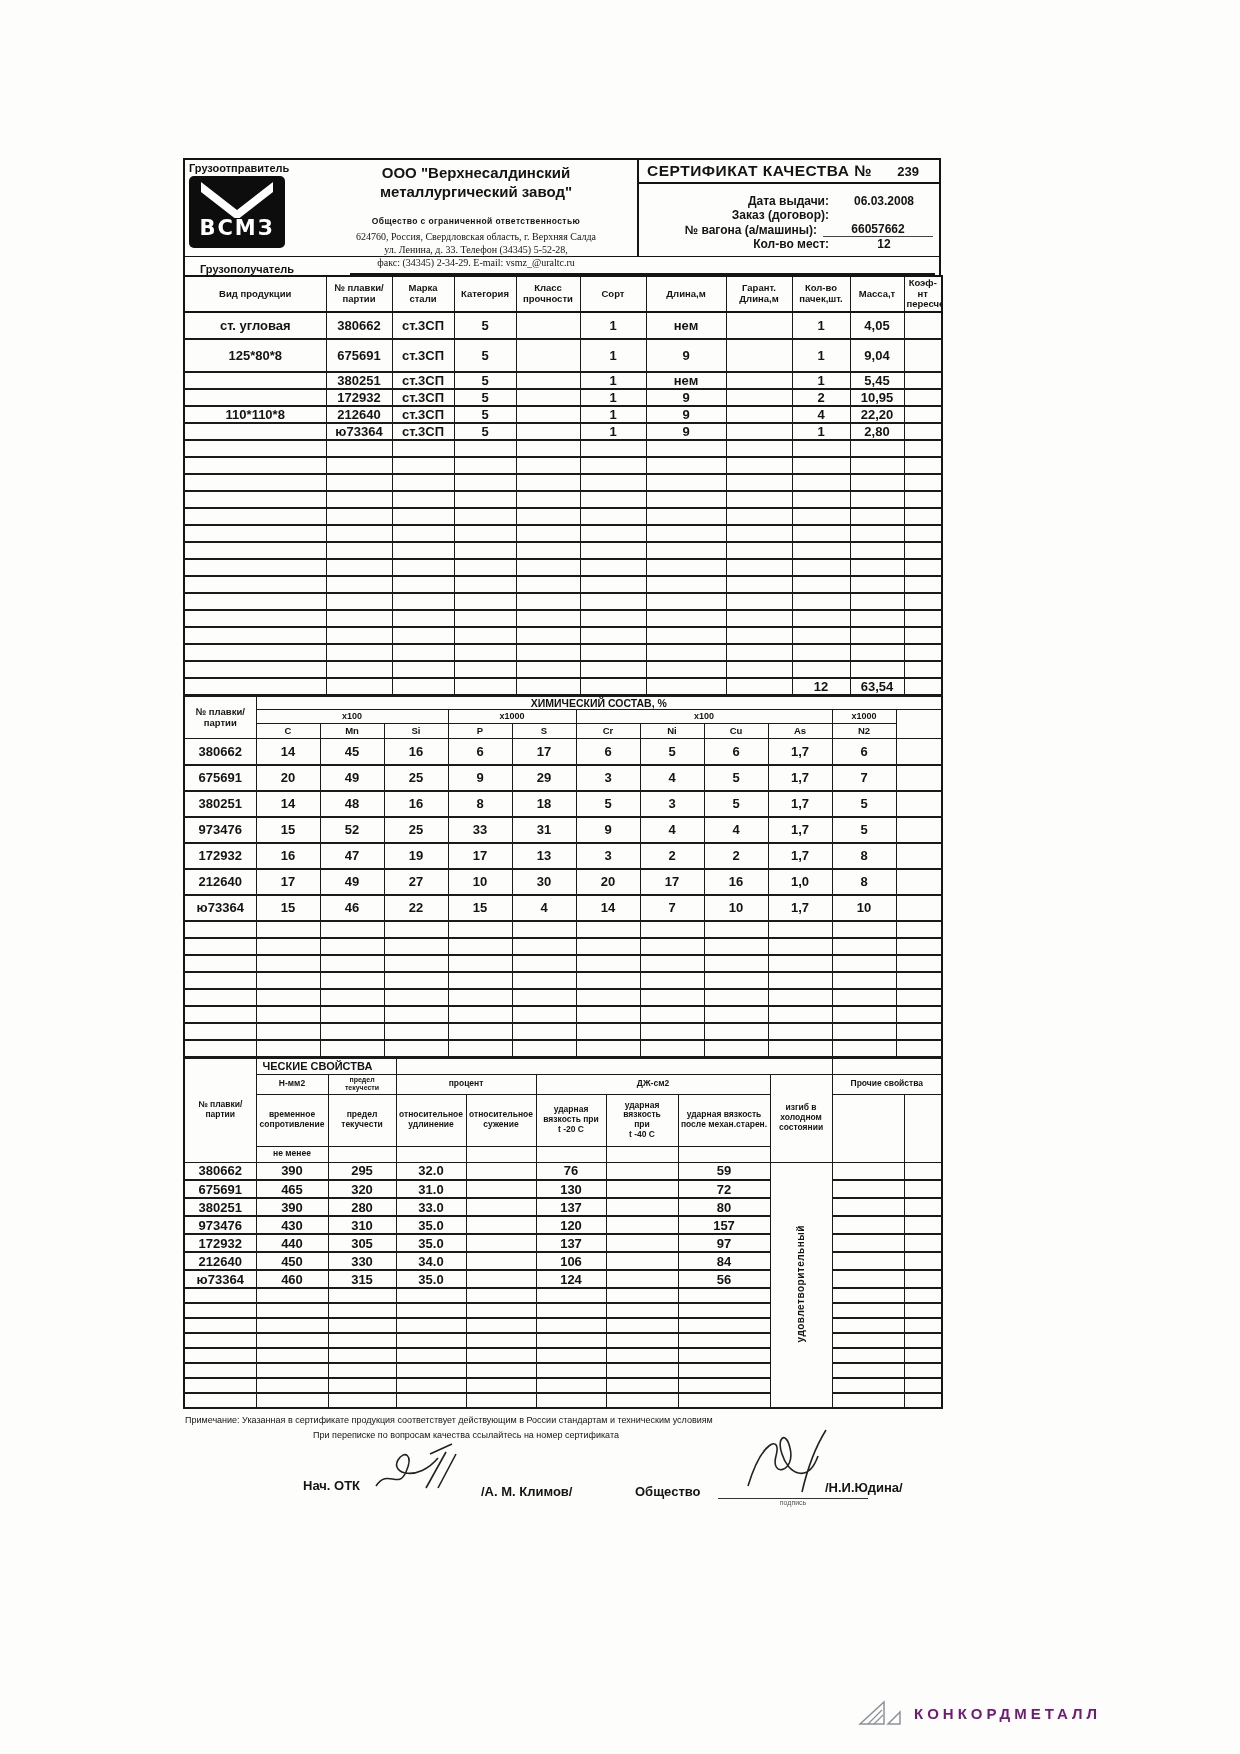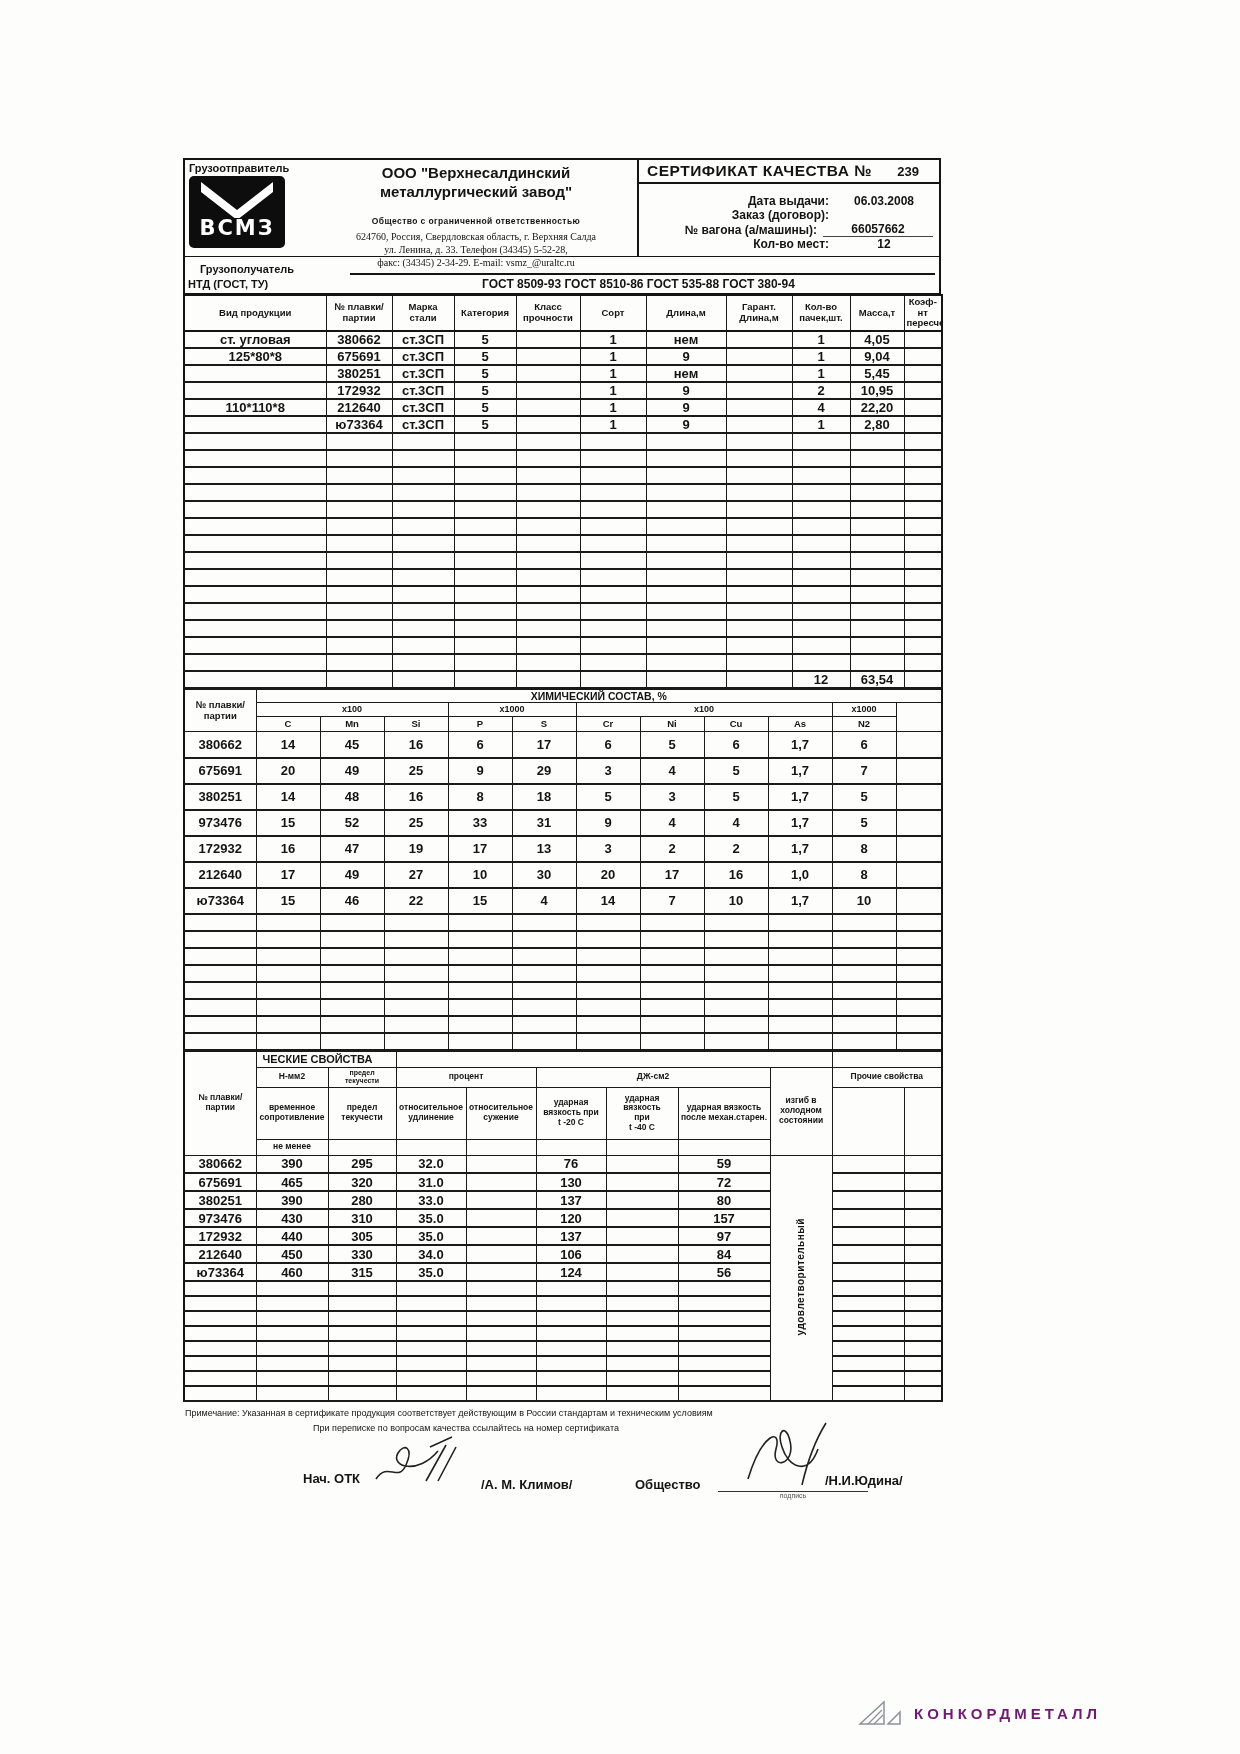--- a/index.html
+++ b/index.html
@@ -120,24 +120,20 @@
             <span class="val">12</span>
           </div>
         </div>
       </div>
     </div>
 
     <div class="row-consignee">
       <span class="lbl">Грузополучатель</span>
       <span class="line"></span>
     </div>
-    <div class="row-ntd">
-      <span class="lbl">НТД (ГОСТ, ТУ)</span>
-      <span class="val">ГОСТ 8509-93 ГОСТ 8510-86 ГОСТ 535-88 ГОСТ 380-94</span>
-    </div>
 
     <table class="t-products">
       <colgroup>
         <col style="width:142px">
           <col style="width:66px">
           <col style="width:62px">
           <col style="width:62px">
         <col style="width:64px">
           <col style="width:66px">
           <col style="width:80px">
@@ -160,34 +156,34 @@
           <th>Гарант.
 Длина,м</th>
           <th>Кол-во
 пачек,шт.</th>
           <th>Масса,т</th>
           <th>Коэф-нт
 пересчета</th>
         </tr>
       </thead>
       <tbody id="products-tbody">
-          <tr style="height: 17px; margin-left: 40px;">
+          <tr style="height: 27px; margin-left: 40px;">
             <td>ст. угловая</td>
             <td>380662</td>
             <td>ст.3СП</td>
             <td>5</td>
             <td></td>
             <td>1</td>
             <td>нем</td>
             <td></td>
             <td>1</td>
             <td>4,05</td>
             <td></td>
           </tr>
-          <tr style="height: 17px;">
+          <tr style="height: 33px;">
             <td>125*80*8</td>
             <td>675691</td>
             <td>ст.3СП</td>
             <td>5</td>
             <td></td>
             <td>1</td>
             <td>9</td>
             <td></td>
             <td>1</td>
             <td>9,04</td>

